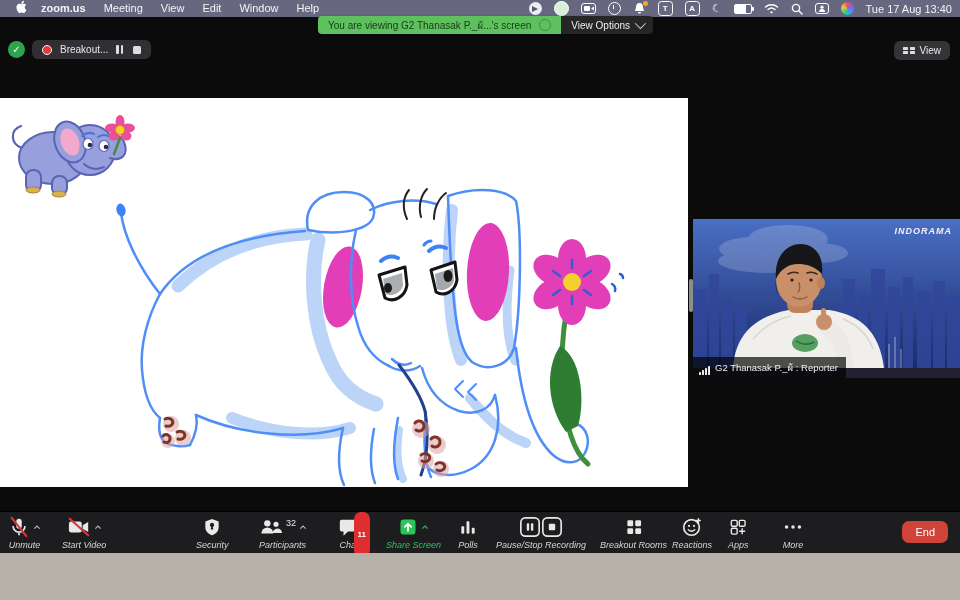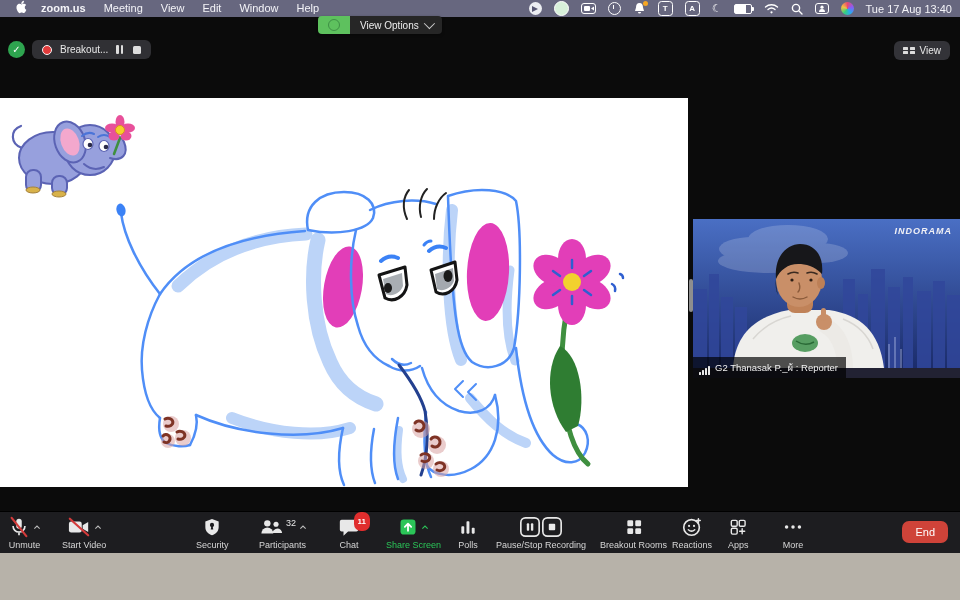--- a/index.html
+++ b/index.html
@@ -52,26 +52,26 @@
   .tile{position:absolute;left:693px;top:202px;width:267px;height:159px;overflow:hidden;background:#223;}
   .watermark{position:absolute;right:8px;top:7px;color:#f0f0f5;font-size:9px;font-style:italic;font-weight:bold;letter-spacing:1px;}
   .name-label{position:absolute;left:0;bottom:0;background:rgba(0,0,0,.68);color:#f2f2f2;font-size:9.5px;
               display:flex;gap:5px;padding:3px 8px 3px 6px;}
   .sig{display:flex;align-items:flex-end;gap:1px;}
   .sig i{width:2px;background:#e8e8e8;border-radius:.5px;}
   .sig i:nth-child(1){height:3px}.sig i:nth-child(2){height:5px}.sig i:nth-child(3){height:7px}.sig i:nth-child(4){height:9px}
   
   .toolbar{position:absolute;left:0;top:511px;width:960px;height:42px;background:#1d1d20;border-top:1px solid #000;}
   .tb{position:absolute;top:4px;display:flex;flex-direction:column;align-items:center;gap:2px;color:#d6d6d6;}
-  .tb .lbl{font-size:9px;white-space:nowrap;}
+  .tb .lbl{font-size:9px;white-space:nowrap;font-style:italic;}
   .tb .ic{height:22px;display:flex;align-items:center;justify-content:center;position:relative;}
   .caret{width:8px;height:8px;margin-left:3px;}
   .cnt{font-size:9px;color:#e8e8e8;margin-left:2px;margin-top:-8px;}
   .chatbadge{position:absolute;top:-4px;right:-10px;background:#e02d2d;color:#fff;font-size:8px;font-weight:bold;
-             border-radius:7px;padding:5px 4px;}
+             border-radius:7px;padding:18px 4px;}
   .share-lbl{color:#2bc558;}
   .endbtn{position:absolute;right:12px;top:9px;background:#cf4339;color:#fff;font-size:11px;border-radius:7px;
           padding:5px 13px;font-weight:500;}
   
   .desk{position:absolute;left:0;top:553px;width:960px;height:47px;background:#b7b2a9;}
 </style>
 </head>
 <body>
 
 <div class="menubar">
@@ -147,20 +147,21 @@
       </span>
     <span class="si">
         <span class="siri"></span>
       </span>
     <span class="clock">Tue 17 Aug 13:40</span>
   </div>
 </div>
 
 <div class="banner">
   <div class="banner-msg">
+    <span>You are viewing G2 Thanasak P._ผ้...'s screen</span>
     <span class="banner-circle"></span>
   </div>
   <div class="view-options">
     <span>View Options</span>
     <span class="chev"></span>
   </div>
 </div>
 
 <div class="stage">
 

